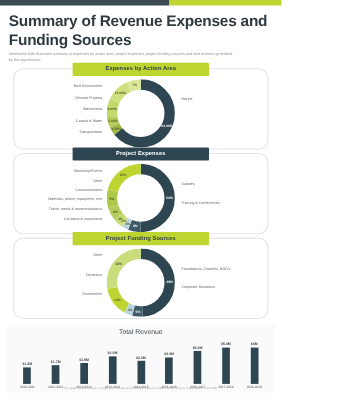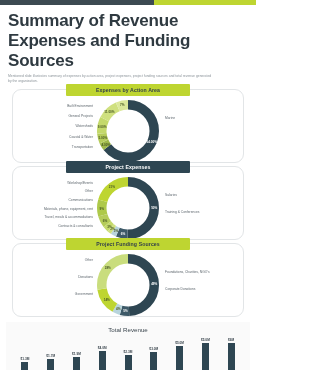--- a/index.html
+++ b/index.html
@@ -9,21 +9,21 @@
     position:relative;
   }
   
   .topbar { display:flex; height:5px; width:100%; }
   .topbar .dark  { flex:0 0 60%; background:#3c4a52; }
   .topbar .green { flex:1 1 auto; background:#bed531; }
 
   
   .titlewrap { padding:6px 8px 2px 8px; }
   .title {
-    font-size:17px; font-weight:bold; color:#2f3a41;
+    font-size:14px; font-weight:bold; color:#2f3a41;
     line-height:1.18; letter-spacing:-0.2px;
   }
   .subtitle {
     margin-top:3px; font-size:3.4px; color:#8c949a;
     line-height:1.45; max-width:205px;
   }
 
   
   .card {
     position:relative; margin:3px 12px 0 12px;

